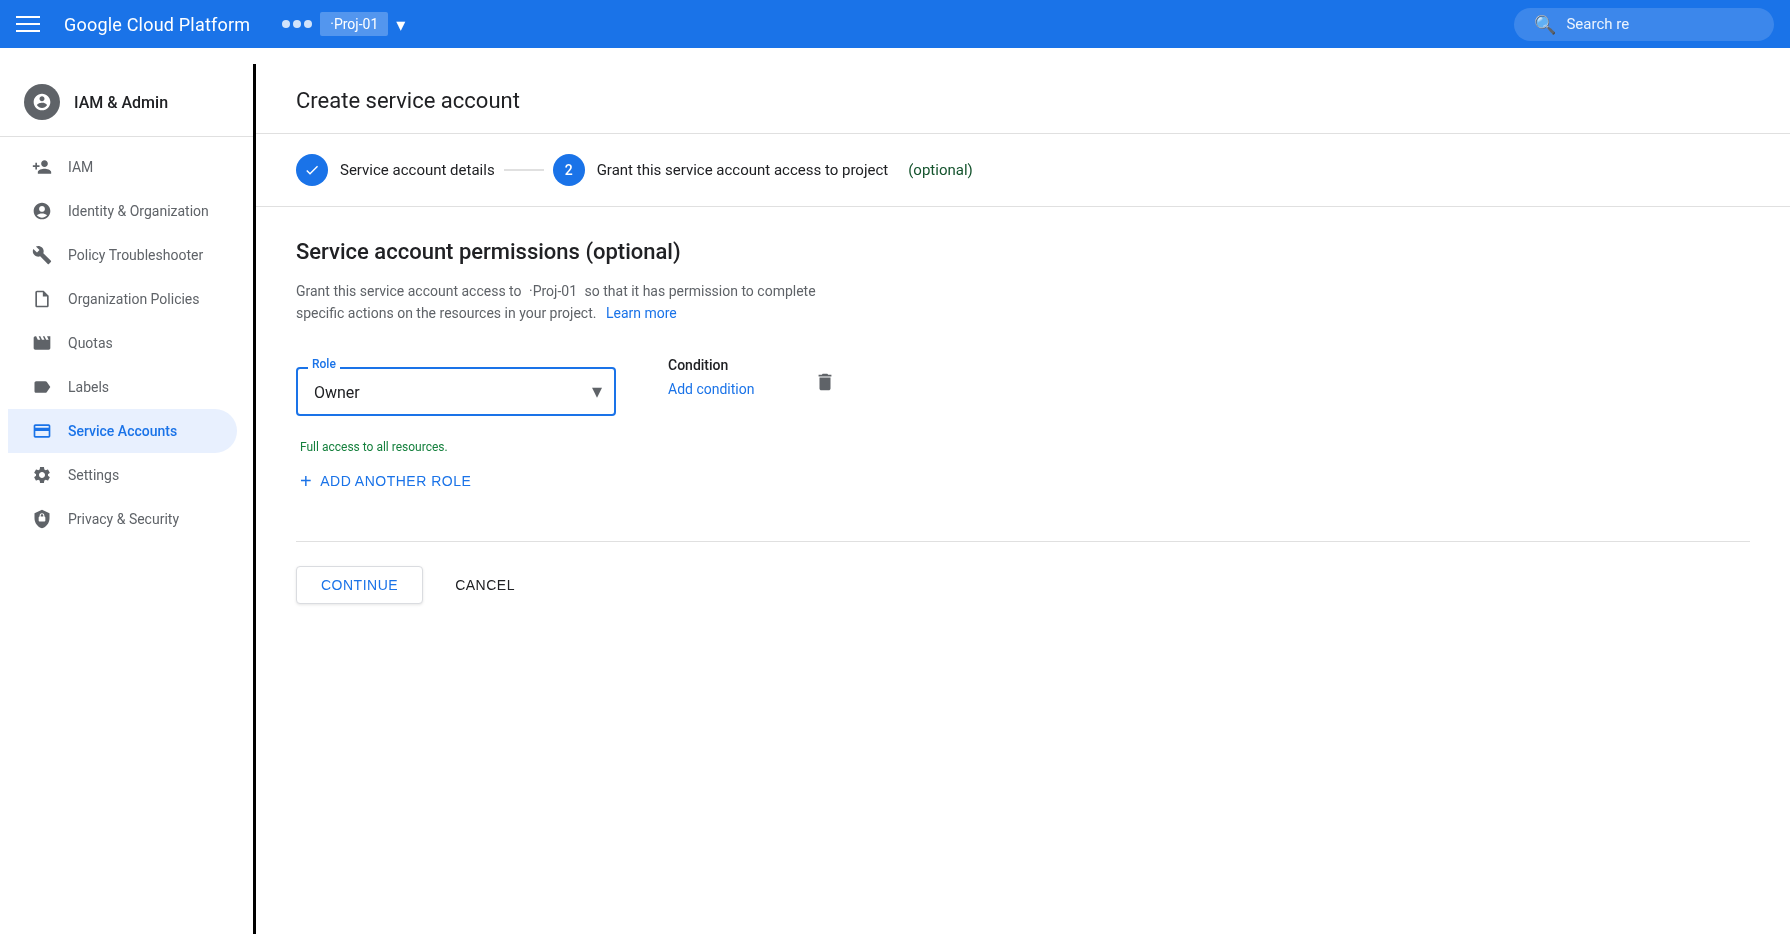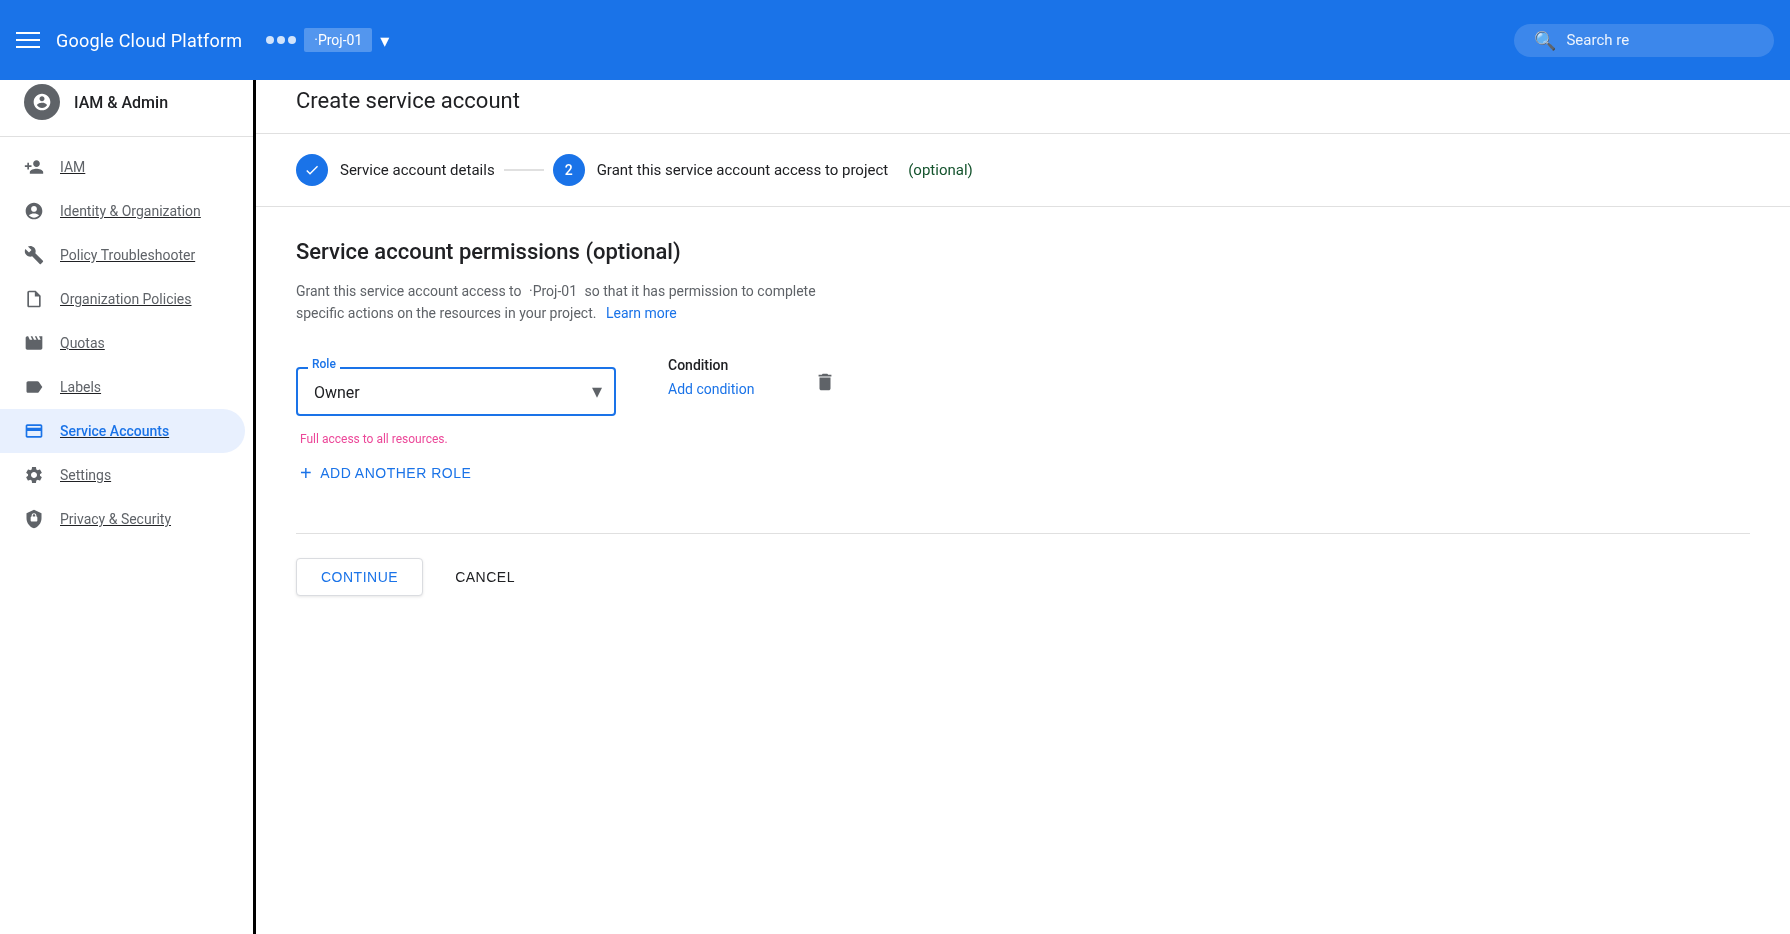--- a/index.html
+++ b/index.html
@@ -1,25 +1,25 @@
 <!DOCTYPE html>
 <html><head>
   <meta charset="utf-8">
   <style>
     * { box-sizing: border-box; margin: 0; padding: 0; }
     body { font-family: 'Roboto', Arial, sans-serif; background: #fff; color: #202124; }
 
     
     .navbar {
       background: #1a73e8;
-      height: 80px;
+      height: 48px;
       display: flex;
       align-items: center;
       padding: 0 16px;
-      gap: 16px;
+      gap: 24px;
       position: fixed;
       top: 0; left: 0; right: 0;
       z-index: 100;
     }
     .navbar-hamburger {
       color: #fff;
       font-size: 22px;
       cursor: pointer;
       display: flex;
       flex-direction: column;
@@ -120,22 +120,21 @@
       display: flex; align-items: center; justify-content: center;
       color: #fff;
       font-size: 18px;
     }
     .sidebar-header-title {
       font-size: 16px;
       font-weight: 500;
       color: #202124;
     }
     .sidebar-nav {
-      padding: 8px 0;
-      text-decoration: underline;
+      padding: 8px 8px;
     }
     .sidebar-item {
       display: flex;
       align-items: center;
       gap: 16px;
       padding: 12px 24px;
       font-size: 14px;
       color: #5f6368;
       cursor: pointer;
       border-radius: 0 24px 24px 0;
@@ -291,22 +290,22 @@
       position: absolute;
       right: 12px;
       top: 50%;
       transform: translateY(-50%);
       pointer-events: none;
       color: #5f6368;
       font-size: 20px;
     }
     .role-full-access {
       font-size: 12px;
-      color: #ec4899;
-      margin-top: 12px;
+      color: #15803d;
+      margin-top: 20px;
       margin-left: 4px;
     }
 
     
     .condition-col {
       display: flex;
       flex-direction: column;
       gap: 4px;
       margin-top: 8px;
     }

